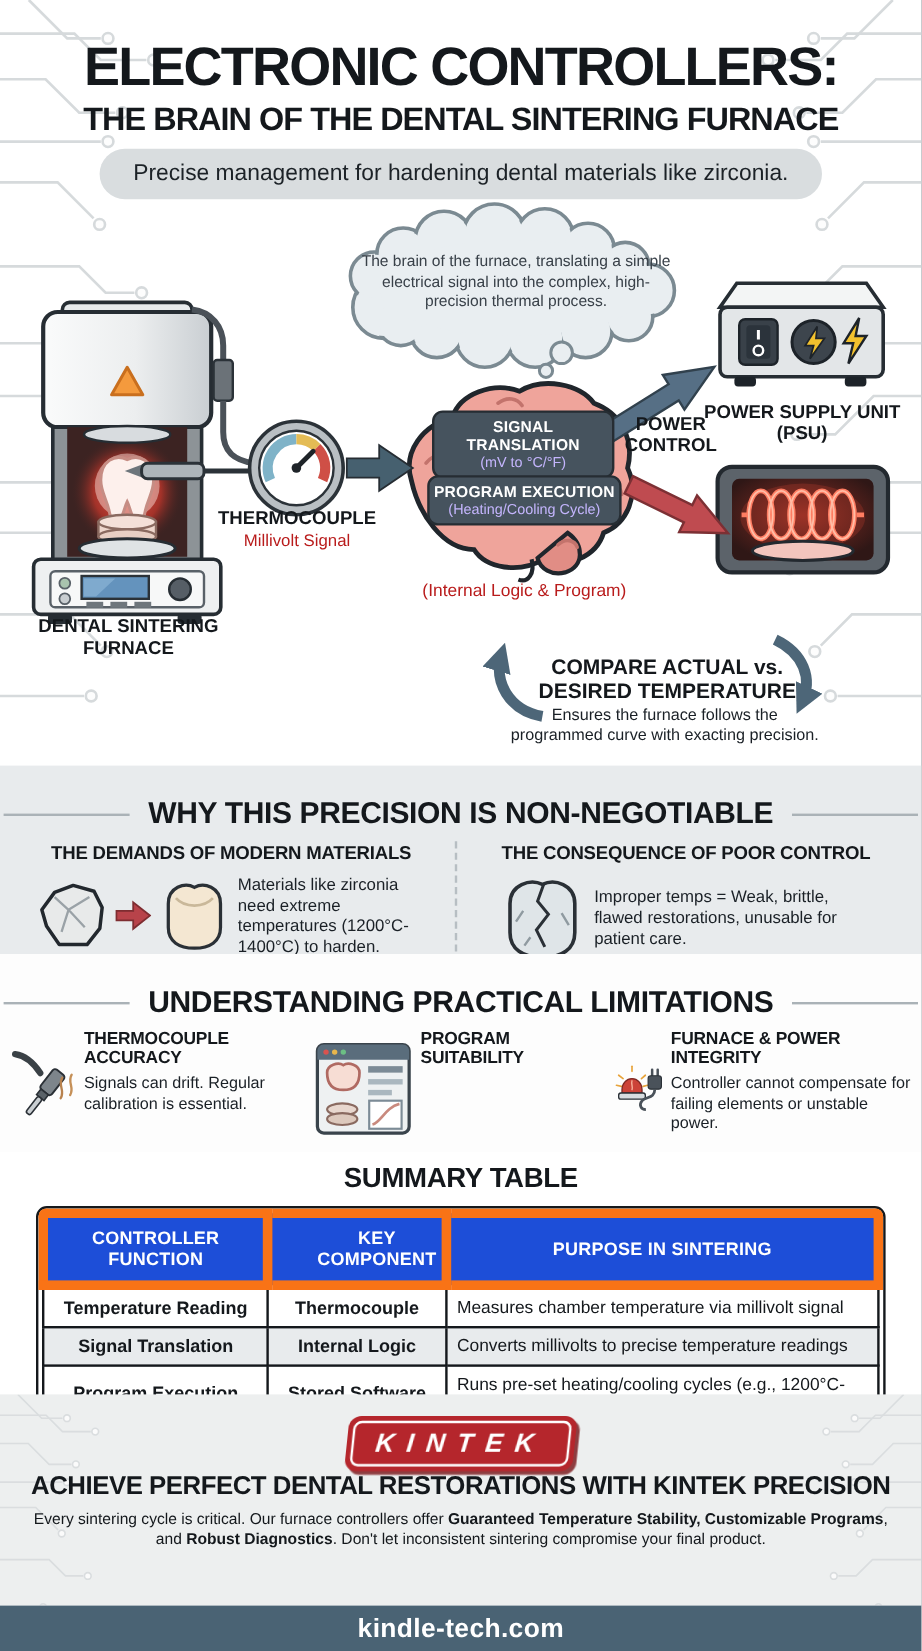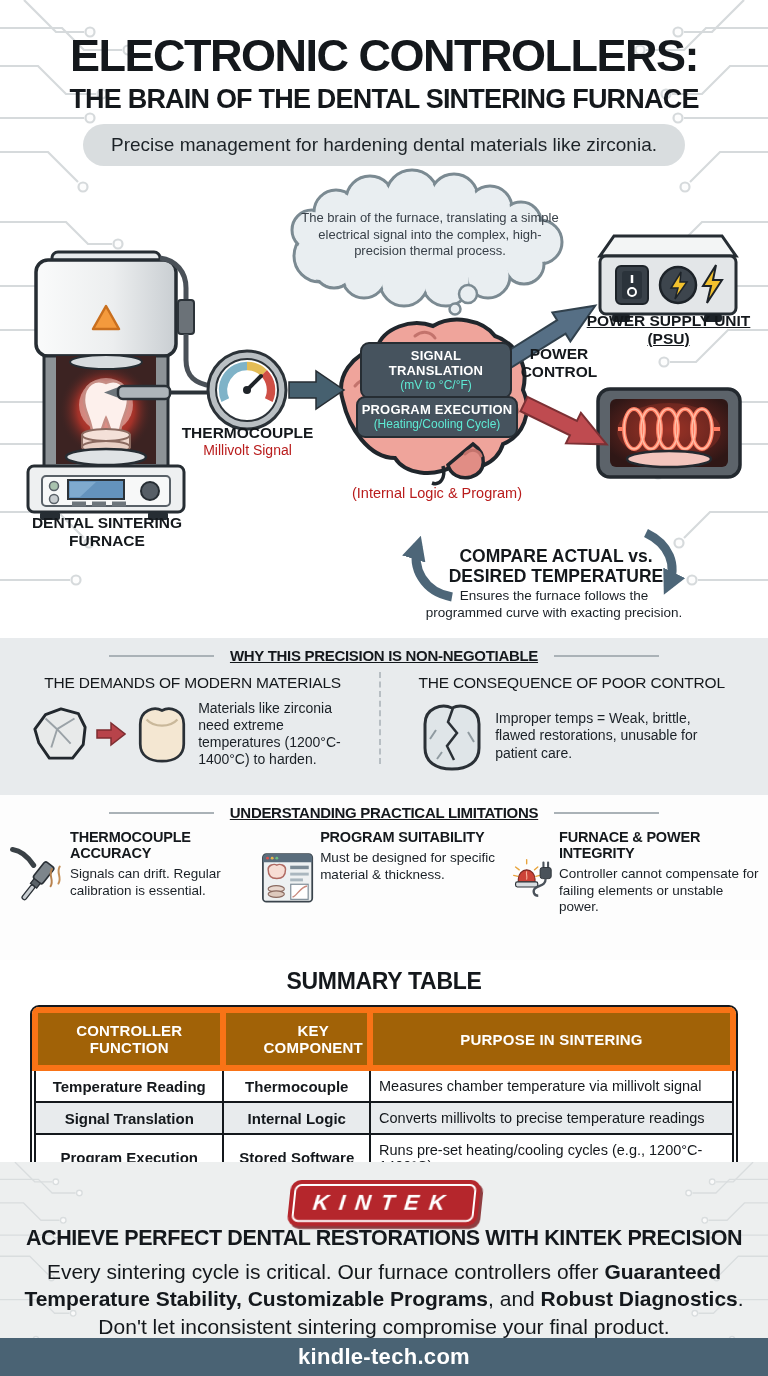--- a/index.html
+++ b/index.html
@@ -20,71 +20,71 @@
   .bubble-text { position:absolute; left:296px; top:210px; width:268px; z-index:4;
                  font-size:13px; line-height:1.28; text-align:center; color:#394149; }
 
   .lbl { position:absolute; z-index:4; text-align:center; }
   .lbl .b1 { font-weight:800; font-size:15.5px; line-height:1.15; display:block; }
   .lbl .b2 { font-size:14px; line-height:1.2; display:block; color:#b91c1c; }
 
   .brainbox { position:absolute; z-index:4; background:#46535e; border:2.5px solid #262d33;
               border-radius:9px; text-align:center; padding:4px 2px 5px; }
   .brainbox .t { display:block; color:#fff; font-weight:800; font-size:13px; letter-spacing:0.2px; }
-  .brainbox .s { display:block; color:#5eead4; font-size:12px; }
+  .brainbox .s { display:block; color:#c4b5fd; font-size:12px; }
   .box-conn { position:absolute; z-index:3; background:#46535e; }
 
   .compare-title { position:absolute; left:428px; top:546px; width:256px; z-index:4; text-align:center;
                    font-size:17.5px; font-weight:800; line-height:1.15; }
   .compare-desc { position:absolute; left:404px; top:588px; width:300px; z-index:4; text-align:center;
                   font-size:13.5px; line-height:1.25; color:#1a2026; }
 
   
   .band { position:absolute; left:0; width:768px; z-index:5; }
   .band-why { top:638px; height:157px; background:#e8ebed; }
   .band-limits { top:795px; height:165px; background:#fdfdfd; }
   .band-table { top:960px; height:202px; background:#ffffff; }
   .band-footer { top:1162px; height:176px; background:#edefef; overflow:hidden; }
   .band-site { top:1338px; height:38px; background:#4a6374; display:flex; align-items:center; justify-content:center; }
 
   .sec-title { display:flex; align-items:center; justify-content:center; gap:16px;
-               font-size:15px; font-weight:800; letter-spacing:-0.3px; padding-top:9px;text-decoration:underline; }
+               font-size:25px; font-weight:800; letter-spacing:-0.3px; padding-top:26px; }
   .sec-title::before, .sec-title::after { content:""; width:105px; height:2px; background:#aab2b7; }
 
   .why-cols { display:flex; padding:4px 16px 0; }
   .why-left { width:48%; }
   .why-div { width:0; border-left:2px dashed #b7bec3; margin:4px 10px 8px; }
   .why-right { flex:1; }
-  .col-head { font-size:15.5px; font-weight:400; text-align:center; margin:6px 0 8px; letter-spacing:-0.2px;}
+  .col-head { font-size:15.5px; font-weight:700; text-align:center; margin:6px 0 8px; letter-spacing:-0.2px;}
   .why-row { display:flex; align-items:center; justify-content:center; gap:7px; }
   .why-text { font-size:14px; line-height:1.22; color:#1a2026; }
 
   .lim-cols { display:flex; padding:8px 8px 0 10px; }
   .lim-item { flex:1; display:flex; gap:5px; align-items:flex-start;justify-content:flex-end; }
   .lim-txt h4 { font-size:14.5px; font-weight:800; line-height:1.12; margin-bottom:5px; letter-spacing:-0.2px;}
   .lim-txt p  { font-size:13.5px; line-height:1.22; color:#1a2026; }
 
   .tbl-title { text-align:center; font-size:23px; font-weight:800; padding-top:8px; letter-spacing:-0.3px;}
   .tablewrap { margin:10px 30px 0; border:2.5px solid #14181c; border-radius:9px; overflow:hidden; background:#fff;}
   table { width:100%; border-collapse:collapse; }
-  th { background:#a16207; color:#ffffff; font-size:15px; font-weight:800; padding:9px 4px;
-       border:6px solid #f97316; letter-spacing:0.2px;}
+  th { background:#1d4ed8; color:#ffffff; font-size:15px; font-weight:800; padding:9px 4px;
+       border:8px solid #f97316; letter-spacing:0.2px;}
   td { border:2px solid #14181c; padding:6.5px 8px; font-size:14.5px; }
   td.cc { font-weight:800; text-align:center; font-size:15px; }
   tr:nth-child(even) td { background:#e8ebed; }
   th:nth-child(1){width:27%;} th:nth-child(2){width:21%;padding-left:37px;} th:nth-child(3){width:52%;}
 
   .footer-inner { position:relative; z-index:2; }
   .logo-wrap { display:flex; justify-content:center; padding-top:18px; }
   .kintek-logo { background:#b5262c; border-radius:10px; padding:4px; transform:skewX(-6deg);
                  filter:drop-shadow(3px 3px 0 rgba(126,29,33,0.85)); }
   .kintek-inner { border:2.5px solid #ffffff; border-radius:7px; padding:4px 18px; }
   .kintek-inner span { color:#ffffff; font-style:italic; font-weight:800; font-size:22px; letter-spacing:10px; }
   .foot-head { text-align:center; font-size:21.5px; font-weight:800; letter-spacing:-0.4px; white-space:nowrap;}
-  .foot-para { width:736px; margin:7px auto 0; text-align:center; font-size:21px; line-height:1.3; color:#14181c;}
+  .foot-para { width:736px; margin:7px auto 0; text-align:center; font-size:13px; line-height:1.3; color:#14181c;}
   .site-url { color:#ffffff; font-size:22px; font-weight:800; letter-spacing:0.3px; }
 </style>
 </head>
 <body>
 
 <div id="page">
 
   <svg class="hero-circuits" width="768" height="620">
     <defs>
       <g id="circ" stroke="#d6dadc" stroke-width="2.2" fill="none">
@@ -319,21 +319,21 @@
     <span class="b1">THERMOCOUPLE</span>
     <span class="b2">Millivolt Signal</span>
   </div>
   <div class="lbl" style="left:312px; top:485px; width:250px;">
     <span class="b2" style="font-size:14.5px">(Internal Logic &amp; Program)</span>
   </div>
   <div class="lbl" style="left:508px; top:345px; width:102px;">
     <span class="b1">POWER</span>
     <span class="b1">CONTROL</span>
   </div>
-  <div class="lbl" style="left:586px; top:312px; width:165px;text-decoration:underline;">
+  <div class="lbl" style="left:586px; top:335px; width:165px;">
     <span class="b1">POWER SUPPLY UNIT</span>
     <span class="b1">(PSU)</span>
   </div>
   <div class="compare-title">
     <span style="display:block">COMPARE ACTUAL vs.</span>
     <span style="display:block">DESIRED TEMPERATURE</span>
   </div>
   <div class="compare-desc">
     <span style="display:block">Ensures the furnace follows the</span>
     <span style="display:block">programmed curve with exacting precision.</span>
@@ -404,21 +404,20 @@
           <ellipse cx="28" cy="68" rx="14" ry="5.5" fill="#e8d7ce" stroke="#8a6a60" stroke-width="2"></ellipse>
           <ellipse cx="28" cy="77" rx="14" ry="5.5" fill="#ddc9bd" stroke="#8a6a60" stroke-width="2"></ellipse>
           <rect x="52" y="28" width="32" height="6" fill="#7c8b96"></rect>
           <rect x="52" y="40" width="32" height="5" fill="#aab7bf"></rect>
           <rect x="52" y="50" width="22" height="5" fill="#aab7bf"></rect>
           <rect x="53" y="60" width="30" height="26" fill="#ffffff" stroke="#7c8b96" stroke-width="2"></rect>
           <path d="M56,82 C64,80 68,66 81,63" fill="none" stroke="#c98a7e" stroke-width="2.5"></path>
         </svg>
         <div class="lim-txt">
           <h4>PROGRAM SUITABILITY</h4>
-          <p>Must be designed for specific material &amp; thickness.</p>
         </div>
       </div>
       <div class="lim-item">
         <svg width="90" height="96" viewBox="0 0 95 95">
           <g stroke="#e8a43c" stroke-width="3" stroke-linecap="round">
             <line x1="12" y1="26" x2="20" y2="32"></line>
               <line x1="36" y1="10" x2="36" y2="19"></line>
               <line x1="60" y1="26" x2="53" y2="32"></line>
             <line x1="8" y1="44" x2="17" y2="46"></line>
               <line x1="64" y1="44" x2="56" y2="46"></line>

